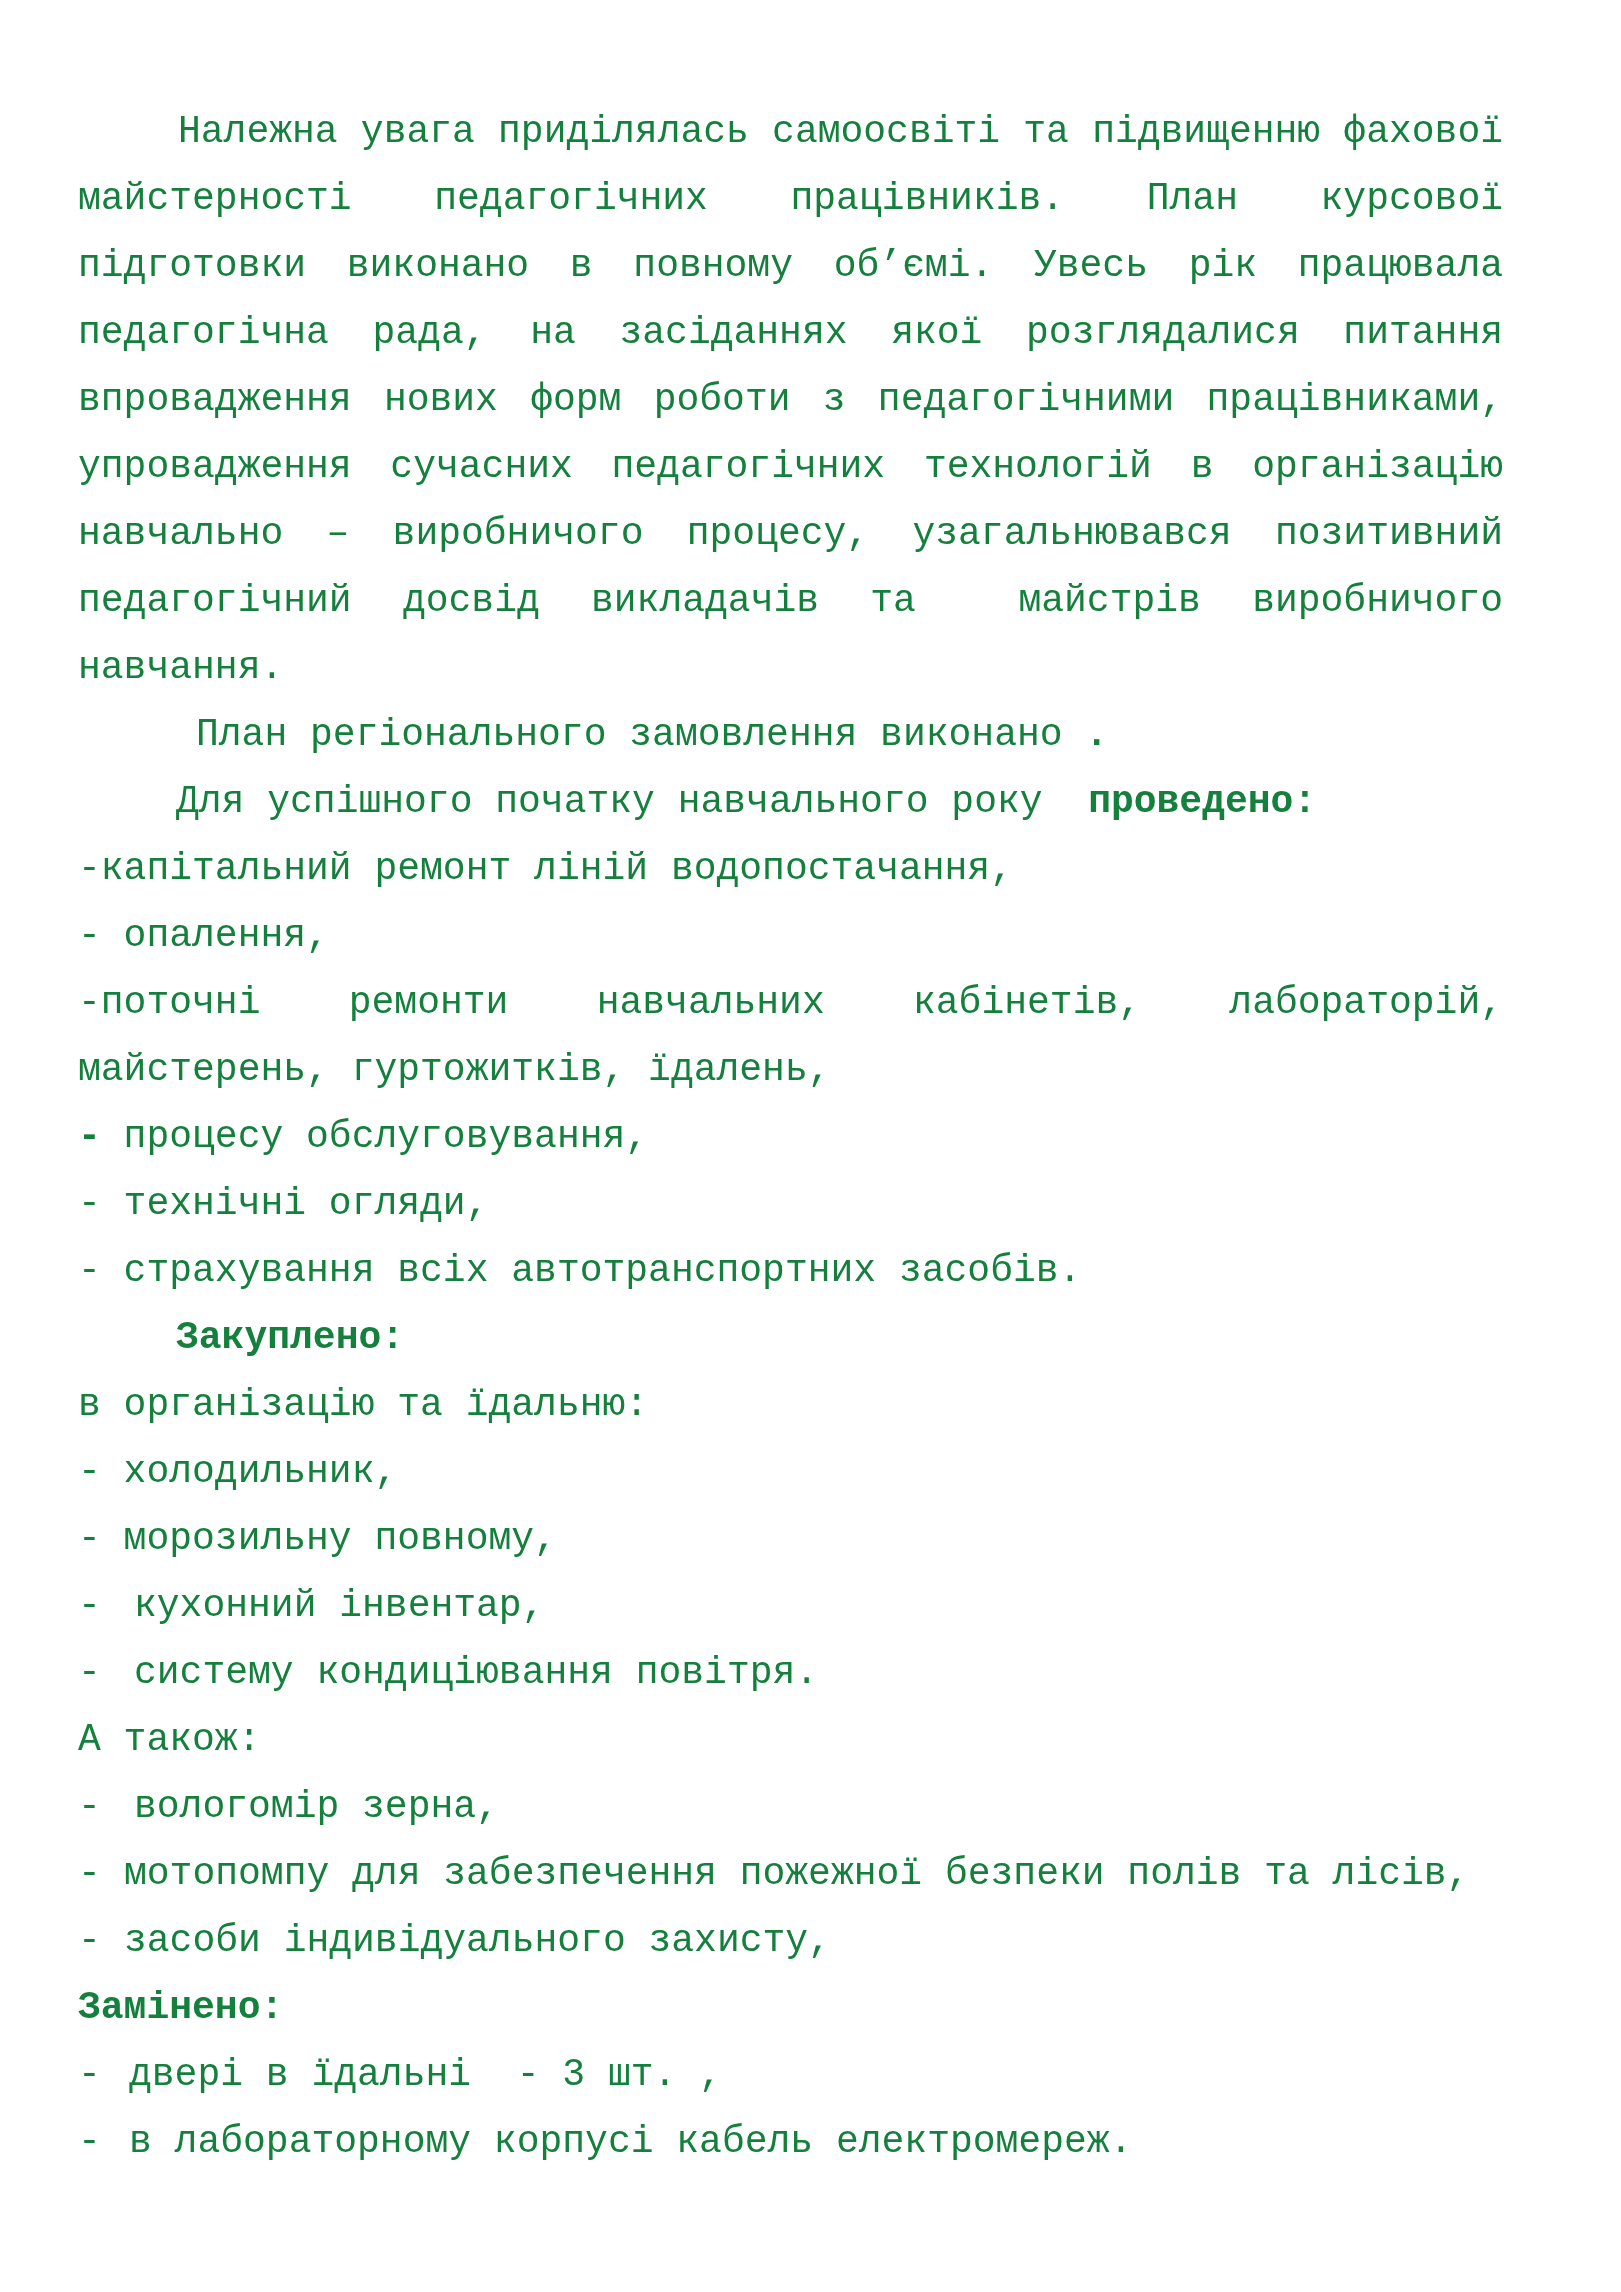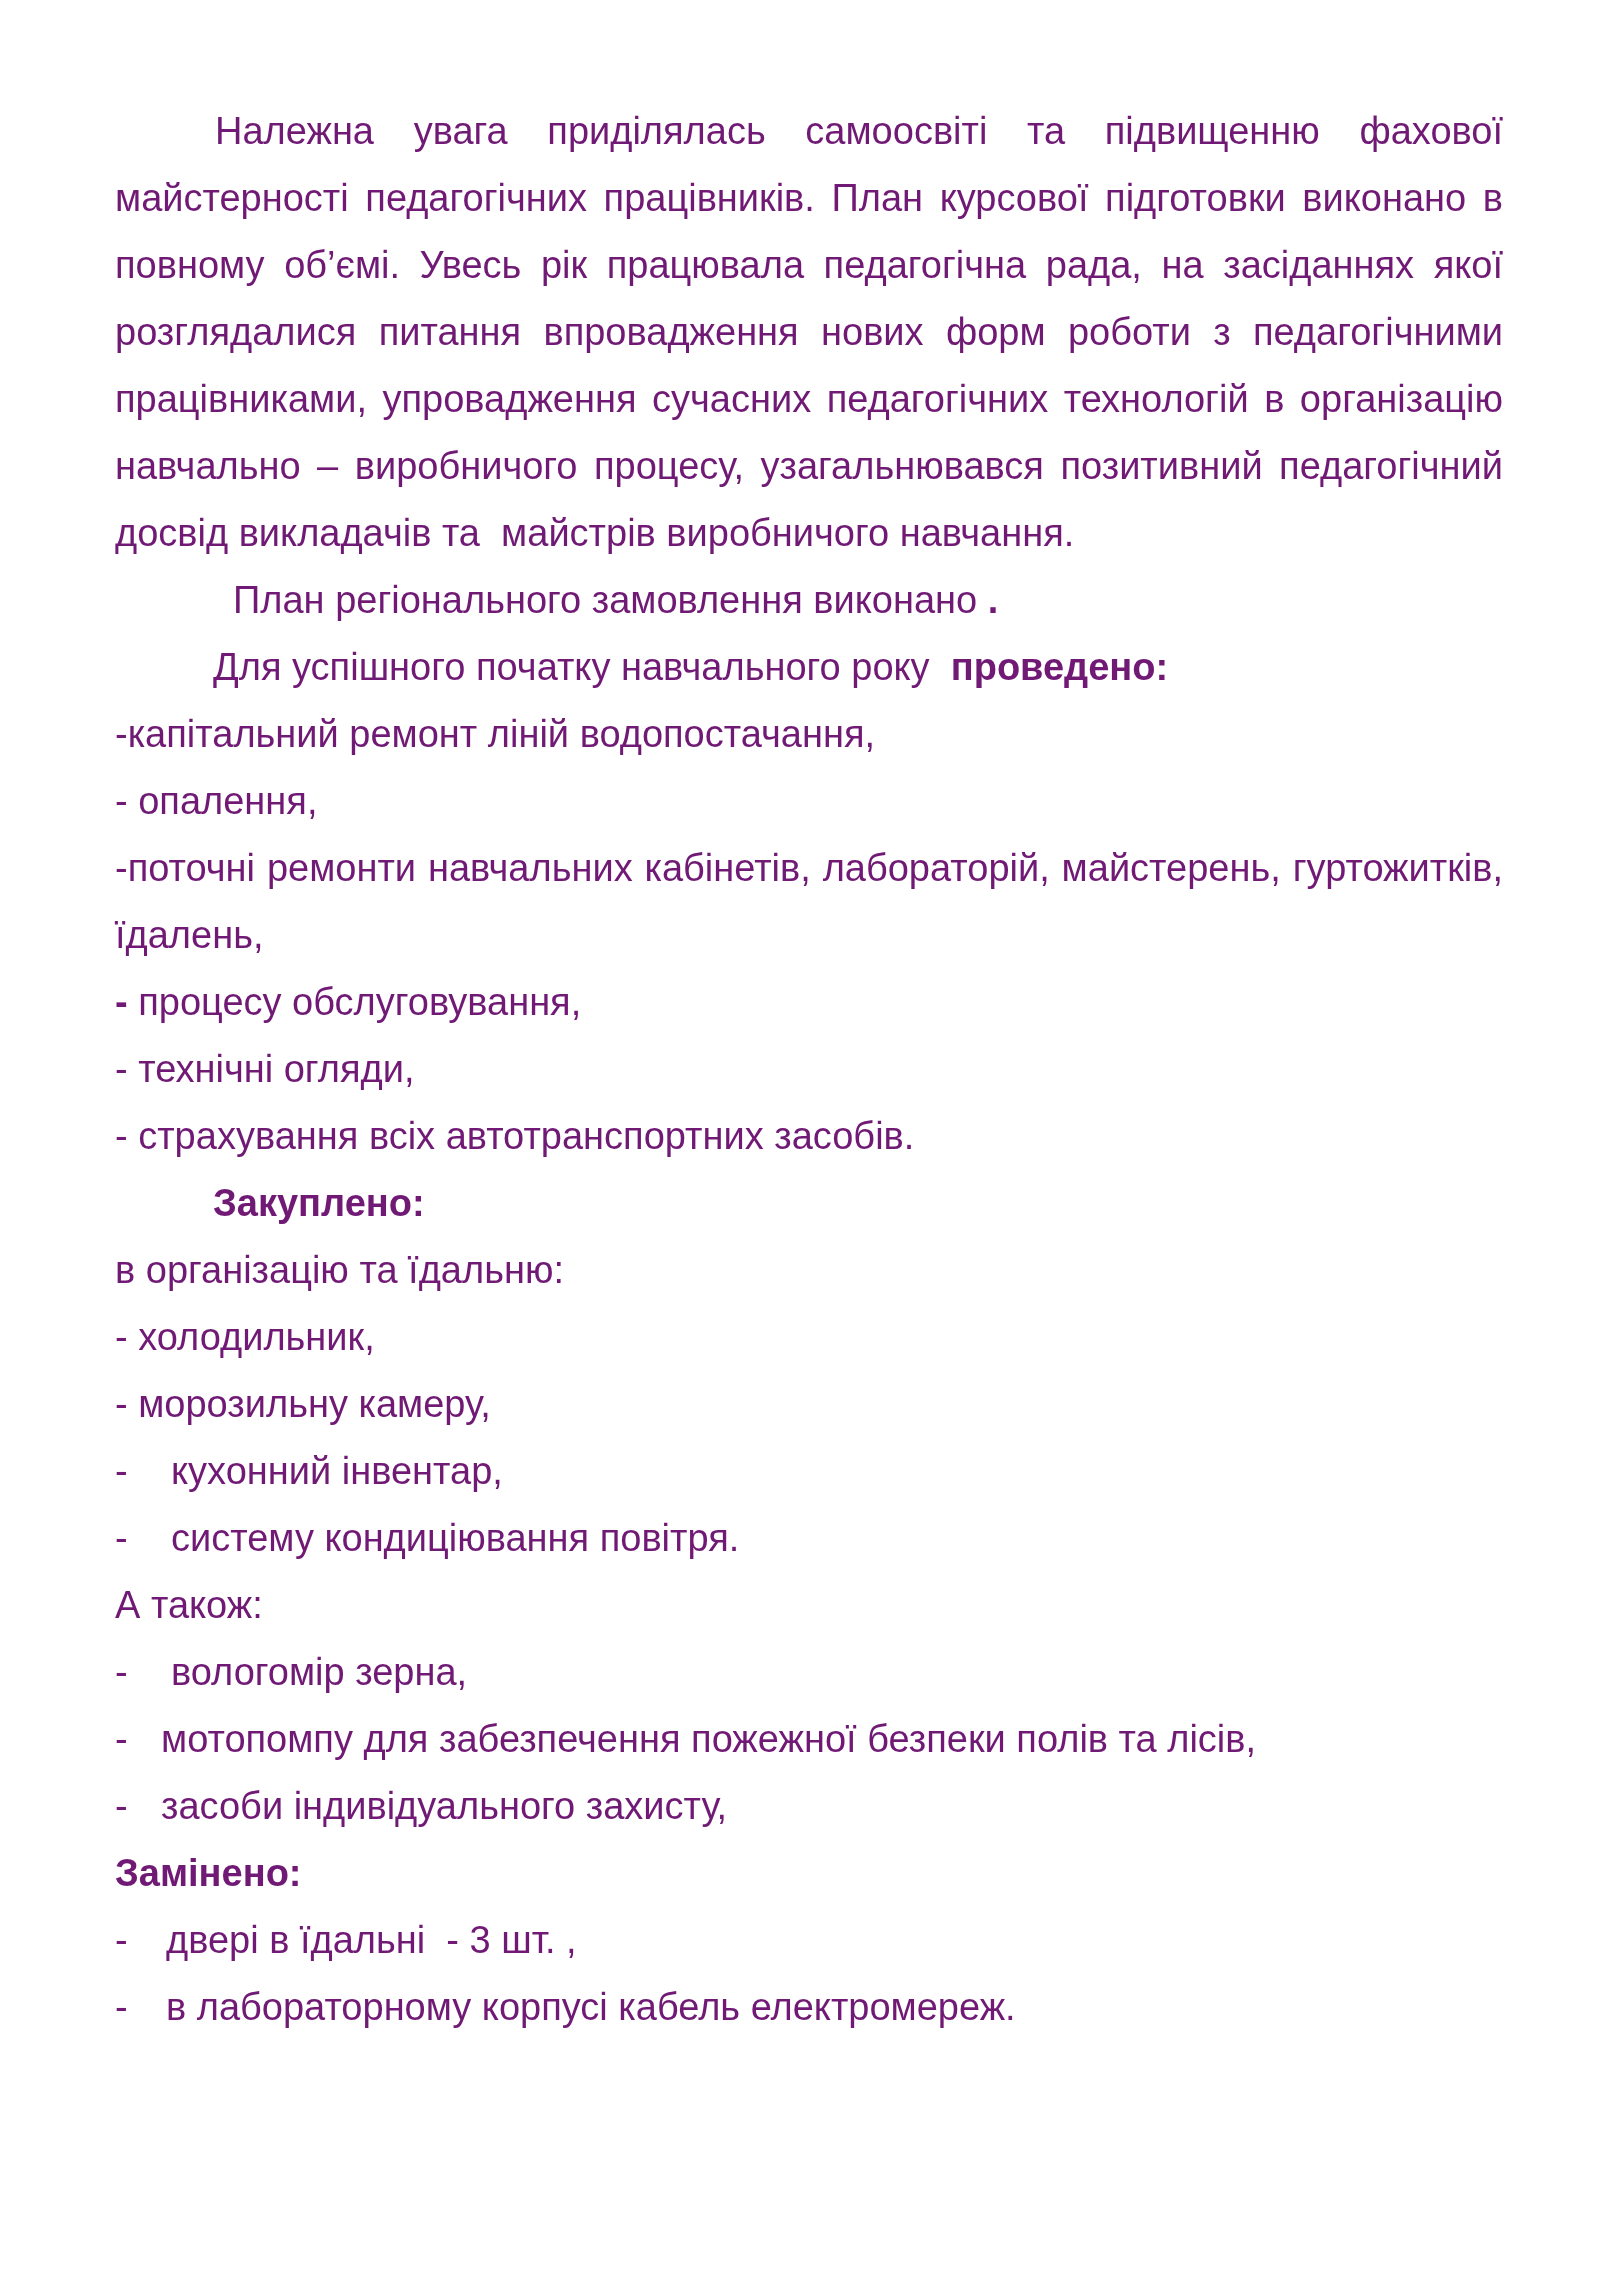--- a/index.html
+++ b/index.html
@@ -8,23 +8,23 @@
     padding: 0;
     background: #ffffff;
   }
   .page {
     position: relative;
     width: 1621px;
     height: 2293px;
     box-sizing: border-box;
     margin: 0 auto;
     background: #ffffff;
-    color: #701a75;
-    padding: 98px 118px 0 115px;
-    font-family: Liberation Sans, sans-serif;
+    color: #15803d;
+    padding: 98px 118px 0 78px;
+    font-family: Liberation Mono, monospace;
     font-size: 38px;
     line-height: 67px;
     overflow: hidden;
   }
   .page p {
     margin: 0;
     padding: 0;
     white-space: pre-wrap;
   }
   .b { font-weight: bold; }
@@ -55,21 +55,21 @@
       <p class="para-indent"><span>Для успішного початку навчального року&nbsp; </span><span class="b">проведено:</span></p>
       <p class="para"><span>-капітальний ремонт ліній водопостачання,</span></p>
       <p class="para"><span>- опалення,</span></p>
       <p class="para-justify"><span>-поточні ремонти навчальних кабінетів, лабораторій, майстерень, гуртожитків, їдалень,</span></p>
       <p class="para"><span class="b">- </span><span>процесу обслуговування,</span></p>
       <p class="para"><span>- технічні огляди,</span></p>
       <p class="para"><span>- страхування всіх автотранспортних засобів.</span></p>
       <p class="para-indent"><span class="b">Закуплено:</span></p>
       <p class="para-sp"><span>в організацію та їдальню:</span></p>
       <p class="para-sp"><span>- холодильник,</span></p>
-      <p class="para-sp"><span>- морозильну камеру,</span></p>
+      <p class="para-sp"><span>- морозильну повному,</span></p>
       <p class="hang"><span class="marker">-</span><span>кухонний інвентар,</span></p>
       <p class="hang"><span class="marker">-</span><span>систему кондиціювання повітря.</span></p>
       <p class="para-mid"><span>А також:</span></p>
       <p class="hang"><span class="marker">-</span><span>вологомір зерна,</span></p>
       <p class="hang-sm"><span class="marker">-</span><span>мотопомпу для забезпечення пожежної безпеки полів та лісів,</span></p>
       <p class="hang-sm"><span class="marker">-</span><span>засоби індивідуального захисту,</span></p>
       <p class="para"><span class="b">Замінено:</span></p>
       <p class="hang-deep"><span class="marker">-</span><span>двері в їдальні&nbsp; - 3 шт. ,</span></p>
       <p class="hang-deep"><span class="marker">-</span><span>в лабораторному корпусі кабель електромереж.</span></p>
     </div>

